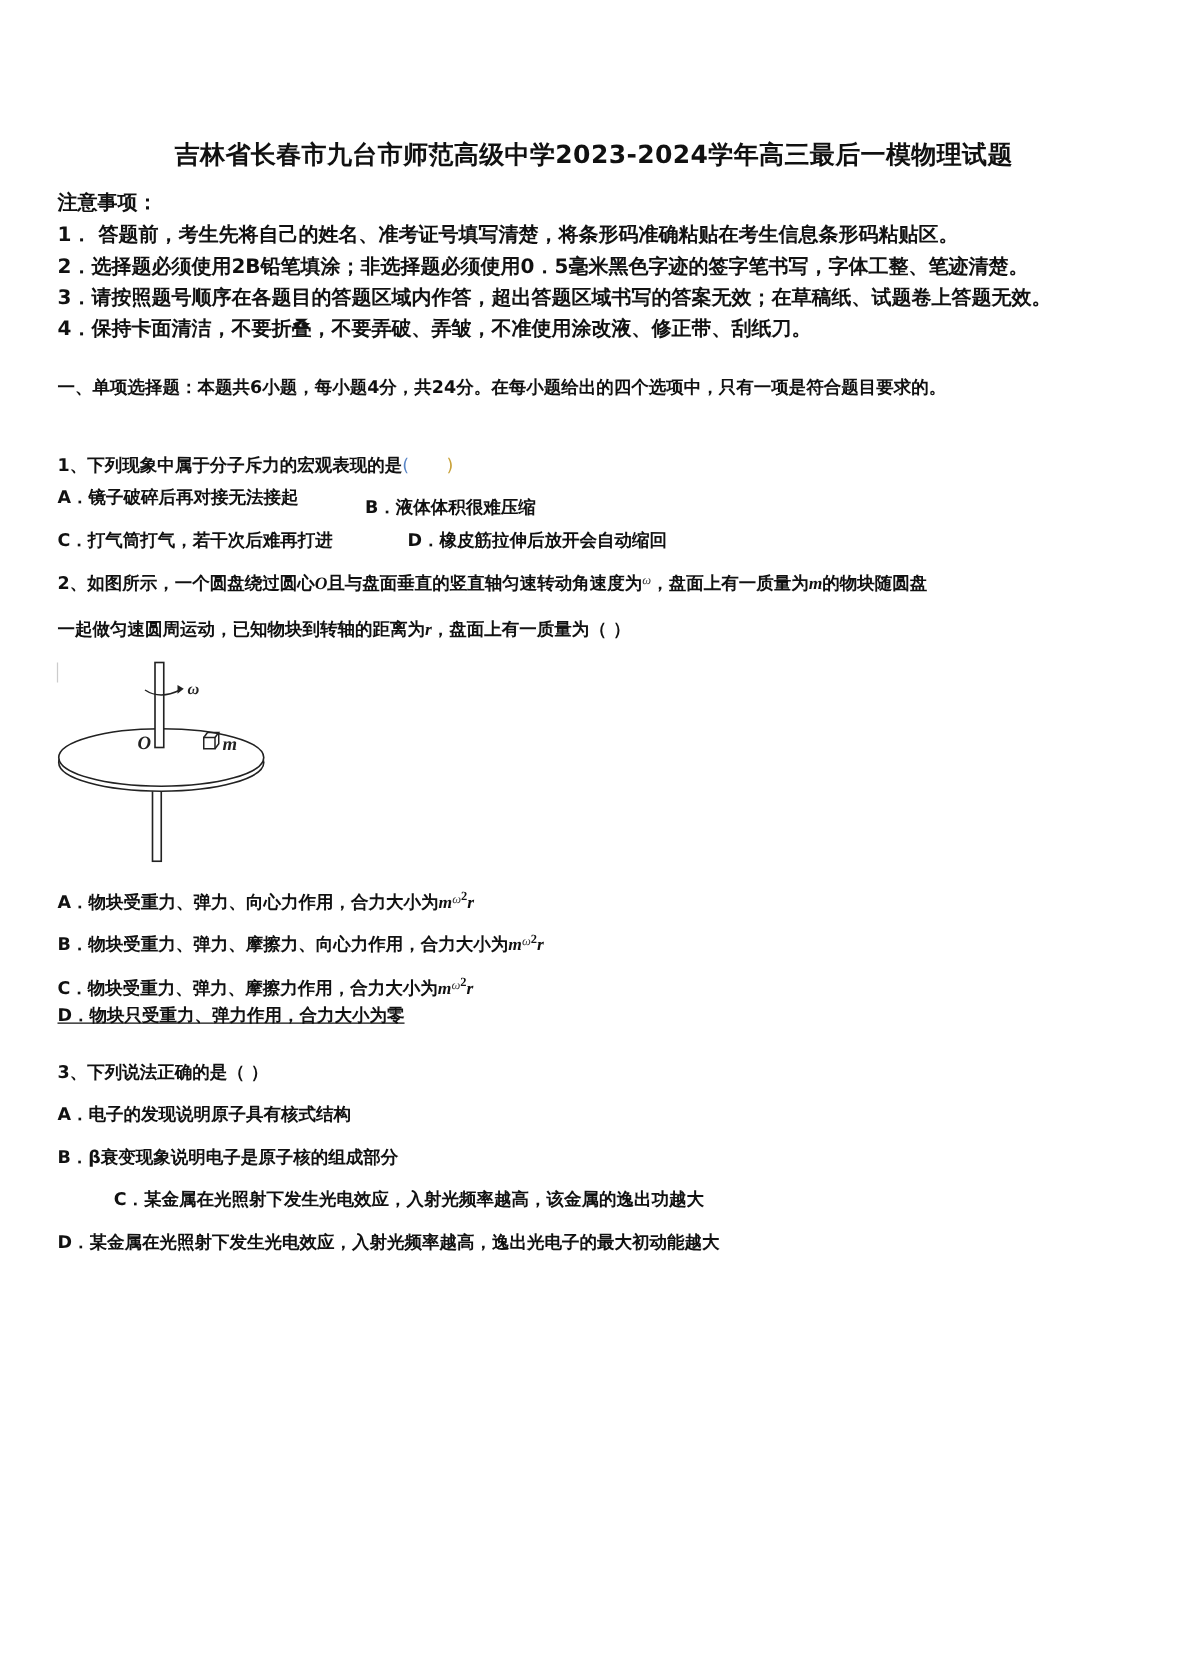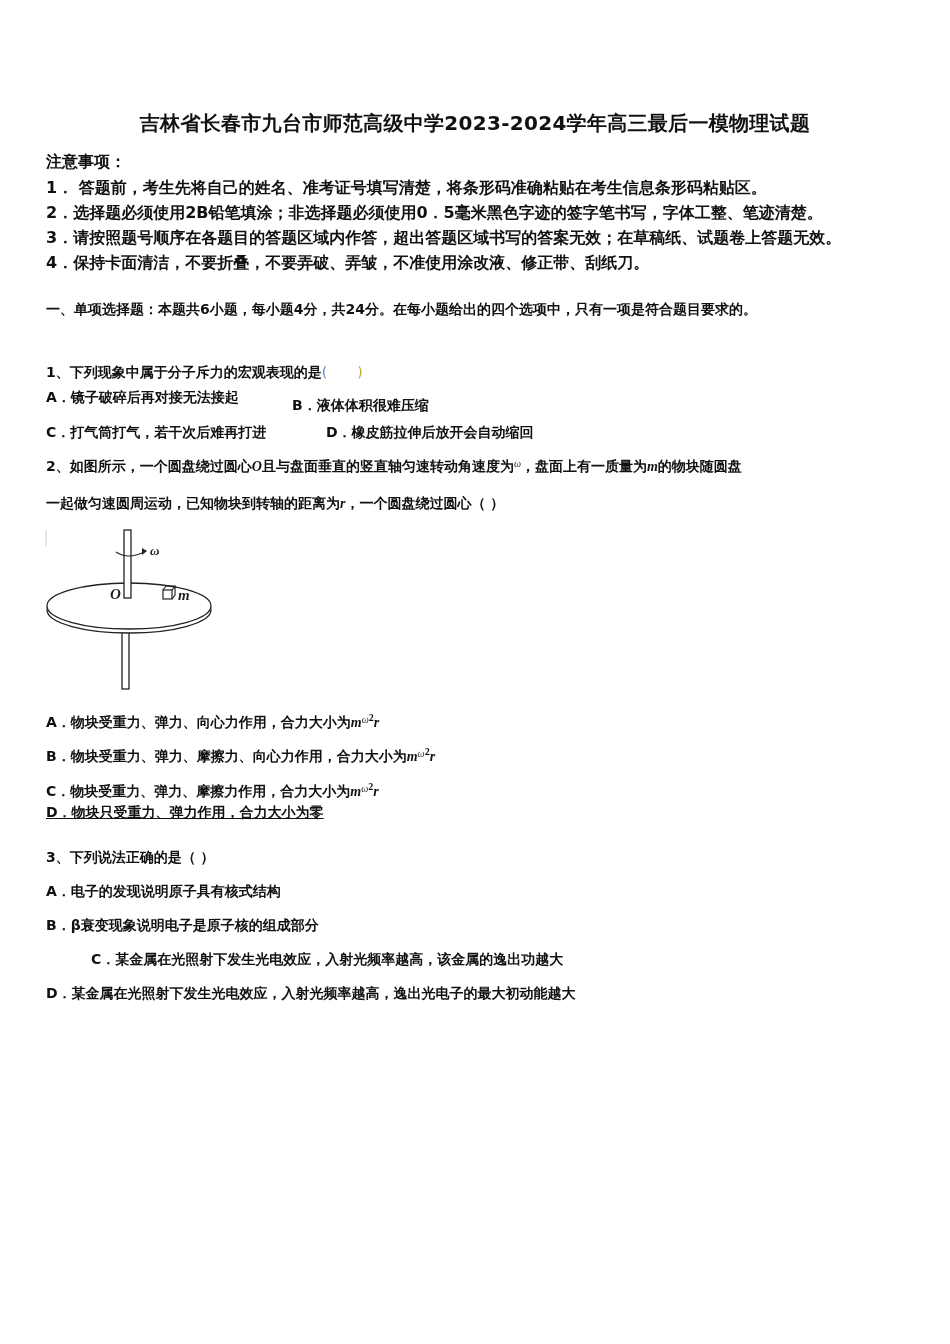--- a/index.html
+++ b/index.html
@@ -49,21 +49,21 @@
   </div>
   <div class="abs line" style="top:389px;">A．镜子破碎后再对接无法接起</div>
   <div class="abs line" style="left:292px; top:397px;text-align:right;">B．液体体积很难压缩</div>
   <div class="abs line" style="top:424px;">C．打气筒打气，若干次后难再打进</div>
   <div class="abs line" style="left:326px; top:424px;">D．橡皮筋拉伸后放开会自动缩回</div>
 
   <div class="abs line" style="top:458px;">
     <span>2、如图所示，一个圆盘绕过圆心</span><span class="ital">O</span><span>且与盘面垂直的竖直轴匀速转动角速度为</span><span class="omega">ω</span><span>，盘面上有一质量为</span><span class="ital">m</span><span>的物块随圆盘</span>
   </div>
   <div class="abs line" style="top:495px;">
-    <span>一起做匀速圆周运动，已知物块到转轴的距离为</span><span class="ital">r</span><span>，一个圆盘绕过圆心（   ）</span>
+    <span>一起做匀速圆周运动，已知物块到转轴的距离为</span><span class="ital">r</span><span>，盘面上有一质量为（   ）</span>
   </div>
 
   <div class="abs figure">
     <svg width="180" height="170" viewBox="0 0 180 170">
       <line x1="2" y1="6" x2="2" y2="22" stroke="#cccccc" stroke-width="1"></line>
 
       <rect x="78" y="108" width="7" height="57" fill="#fff" stroke="#222" stroke-width="1.3"></rect>
 
       <ellipse cx="85" cy="86" rx="82" ry="23" fill="#fff" stroke="#222" stroke-width="1.3"></ellipse>
       <ellipse cx="85" cy="82" rx="82" ry="23" fill="#fff" stroke="#222" stroke-width="1.3"></ellipse>

